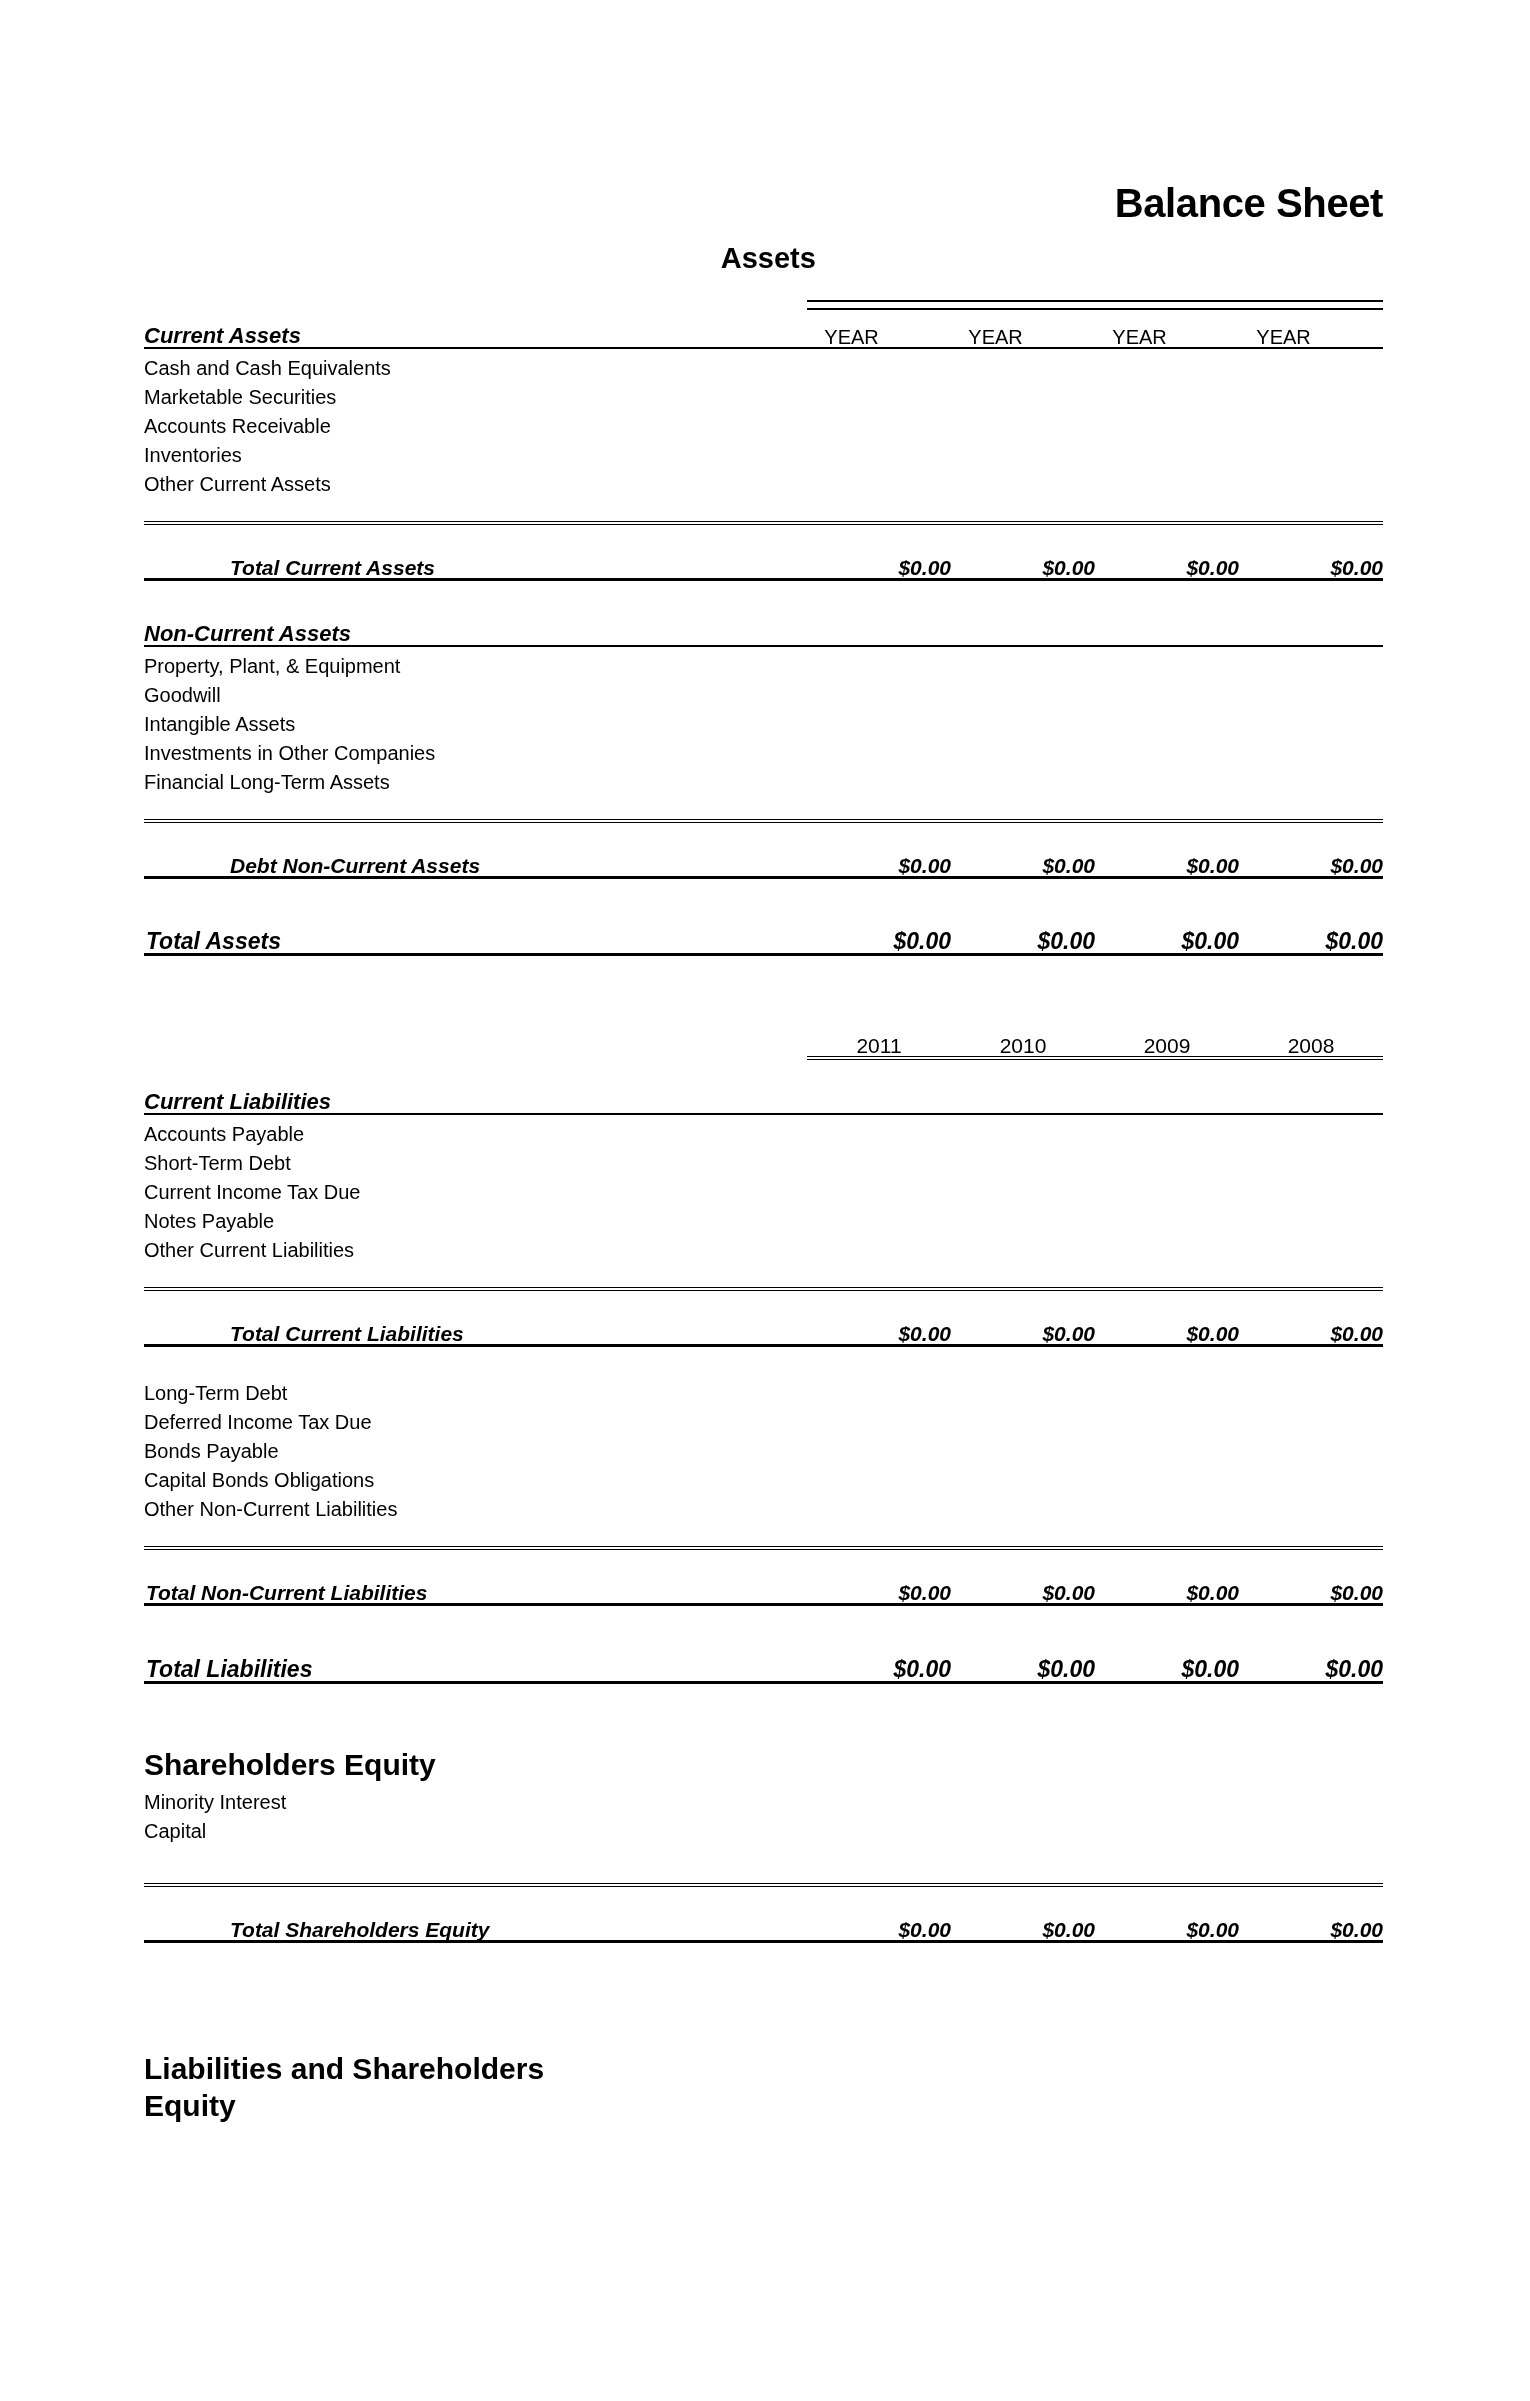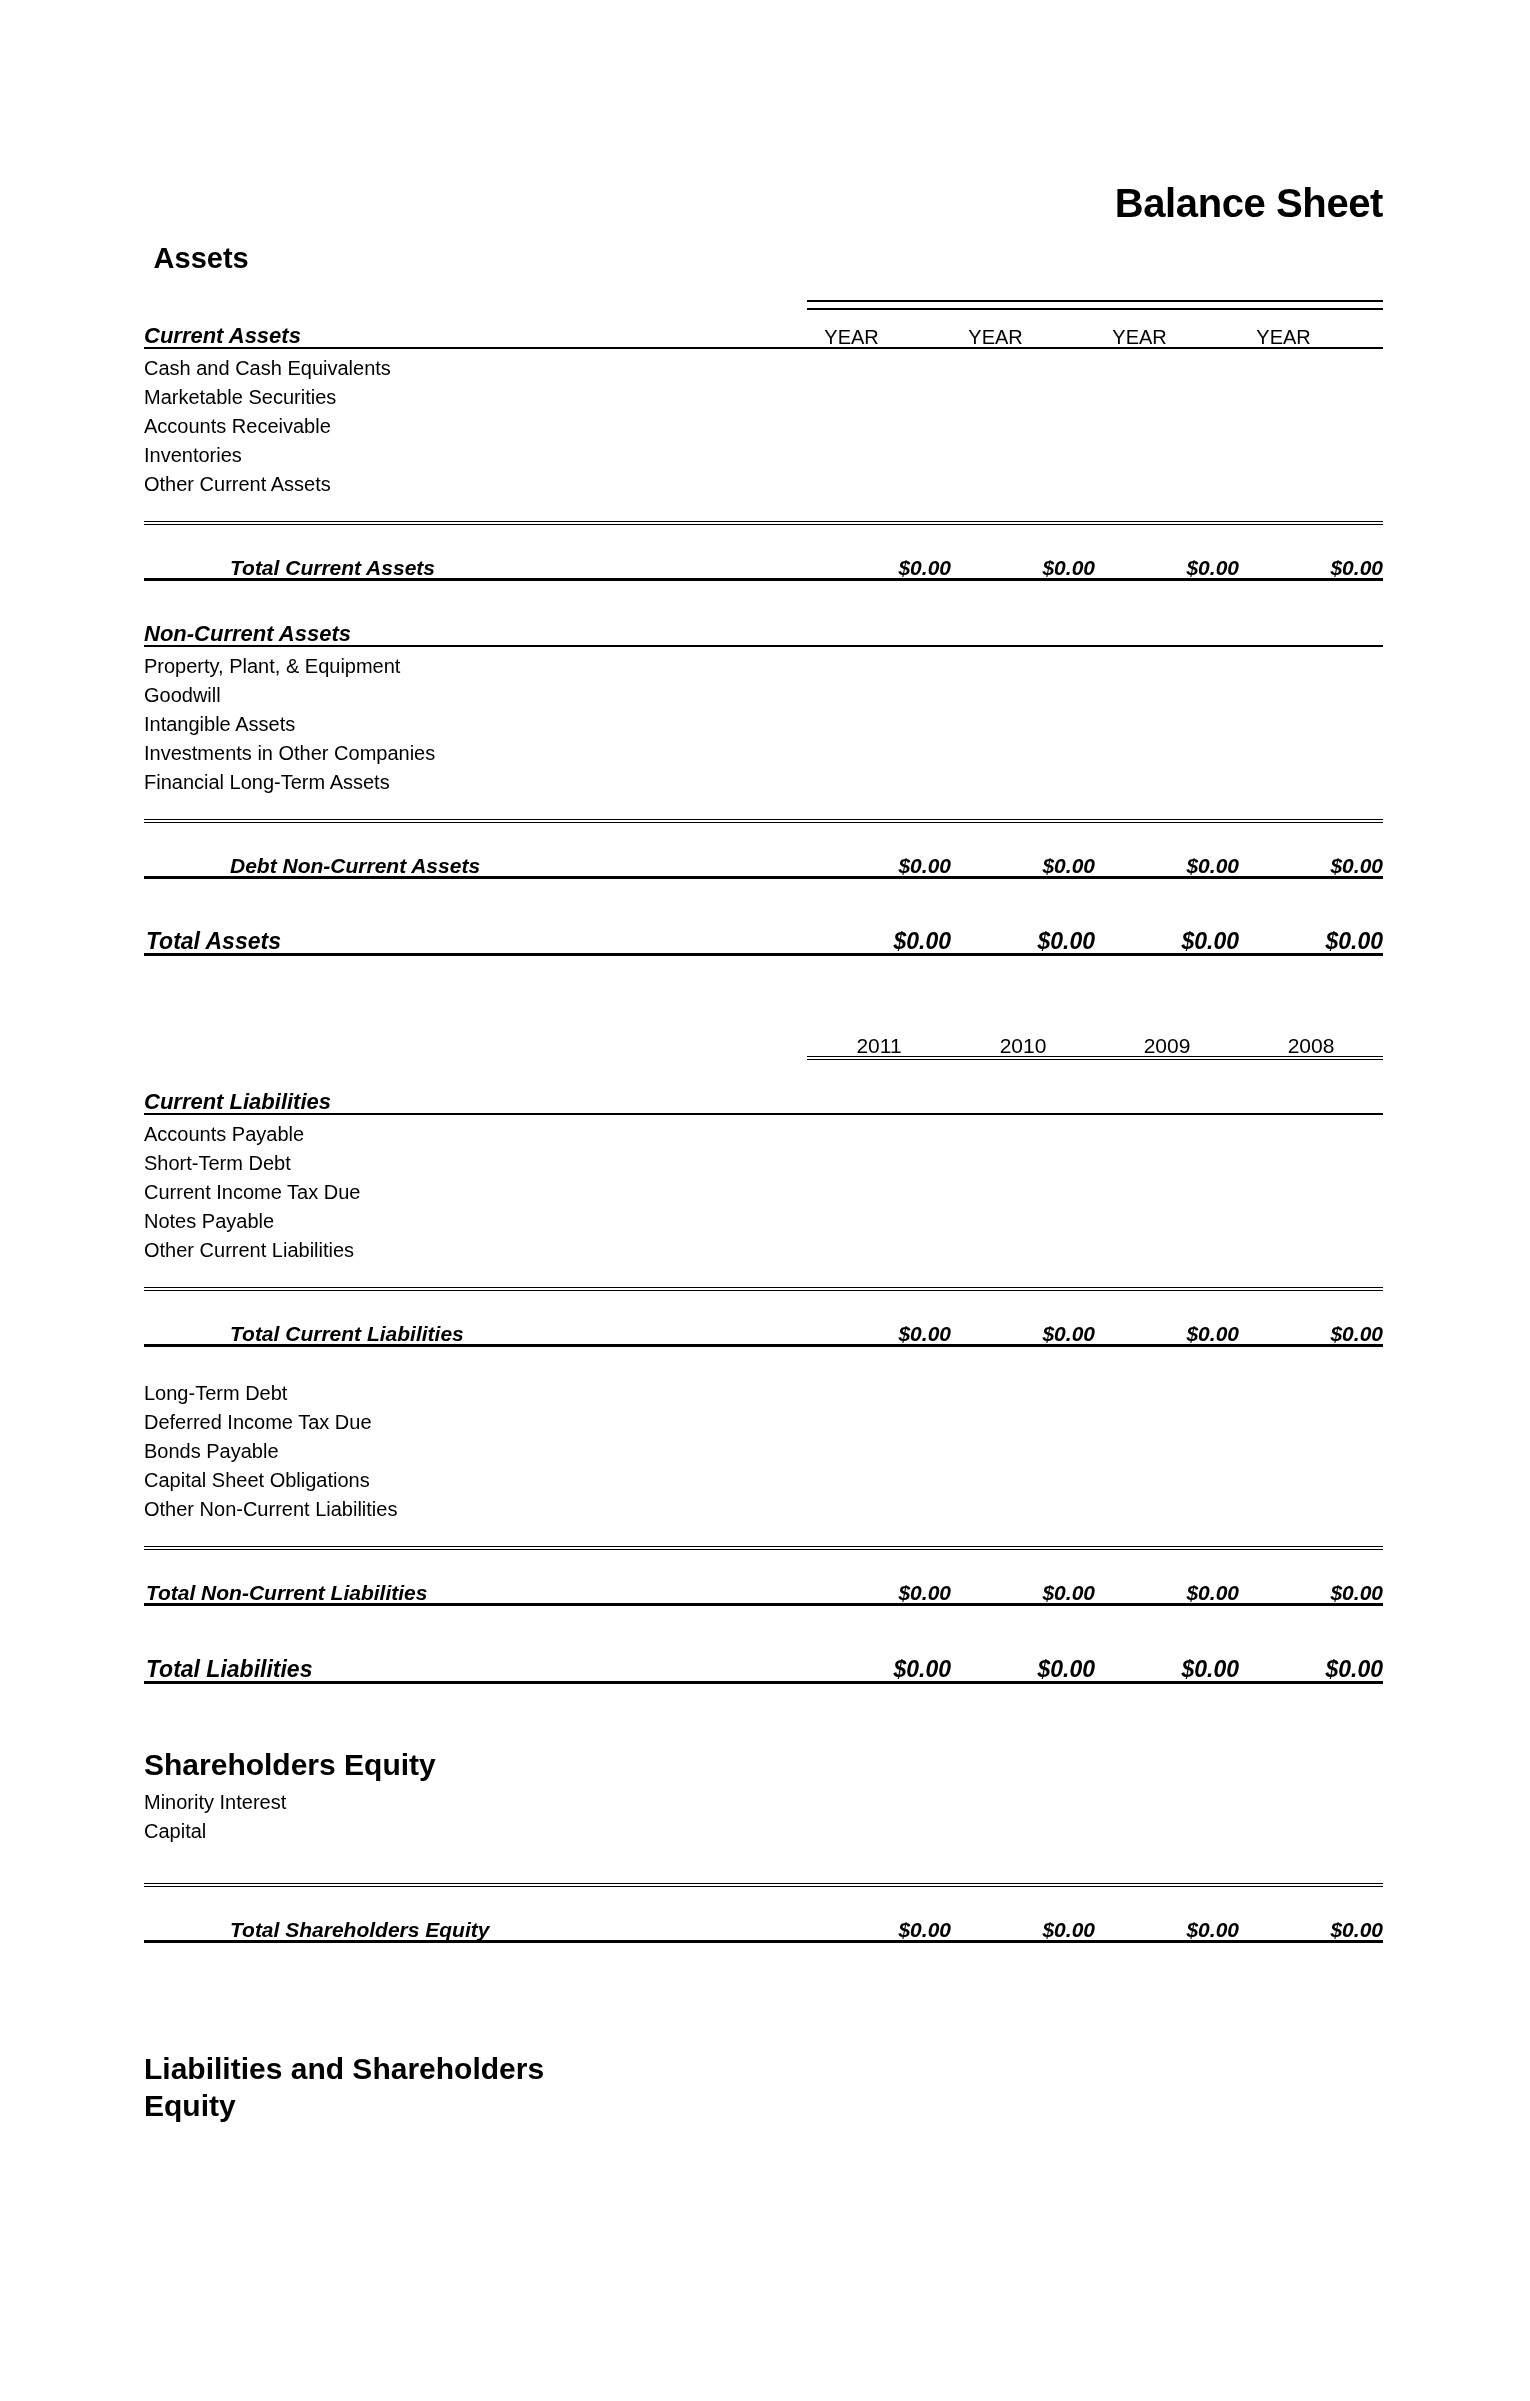--- a/index.html
+++ b/index.html
@@ -41,20 +41,21 @@
     padding: 0;
     text-align: right;
   }
 
   .section-title {
     font-size: 29px;
     font-weight: bold;
     line-height: 1.0;
     margin: 0;
     padding: 0;
+    text-align: center;
   }
 
   .section-title.indent-sm { margin-left: 9.6px; }
 
   .big-heading {
     font-size: 30px;
     font-weight: bold;
     line-height: 1.22;
     margin: 0;
     padding: 0;
@@ -449,21 +450,21 @@
           <td class="num blank"></td>
         </tr>
         <tr class="item">
           <td class="label">Bonds Payable</td>
           <td class="num blank"></td>
           <td class="num blank"></td>
           <td class="num blank"></td>
           <td class="num blank"></td>
         </tr>
         <tr class="item">
-          <td class="label">Capital Sheet Obligations</td>
+          <td class="label">Capital Bonds Obligations</td>
           <td class="num blank"></td>
           <td class="num blank"></td>
           <td class="num blank"></td>
           <td class="num blank"></td>
         </tr>
         <tr class="item">
           <td class="label">Other Non-Current Liabilities</td>
           <td class="num blank"></td>
           <td class="num blank"></td>
           <td class="num blank"></td>

